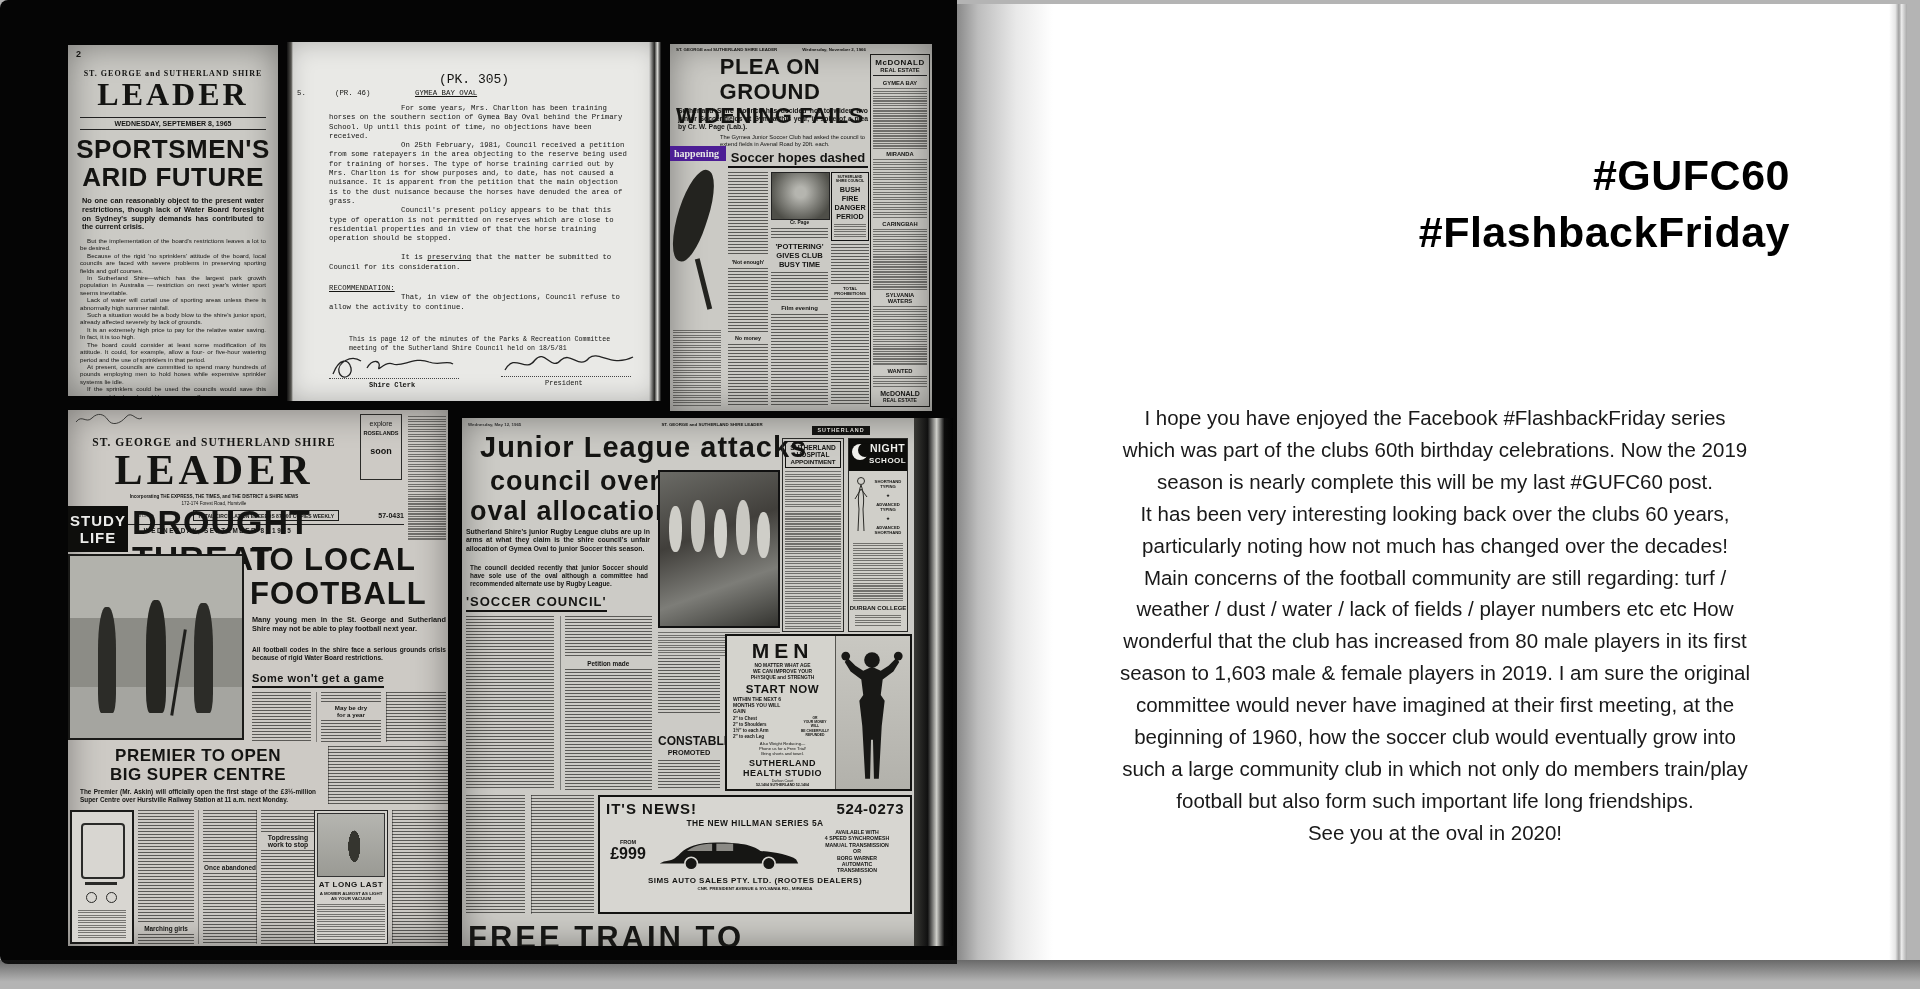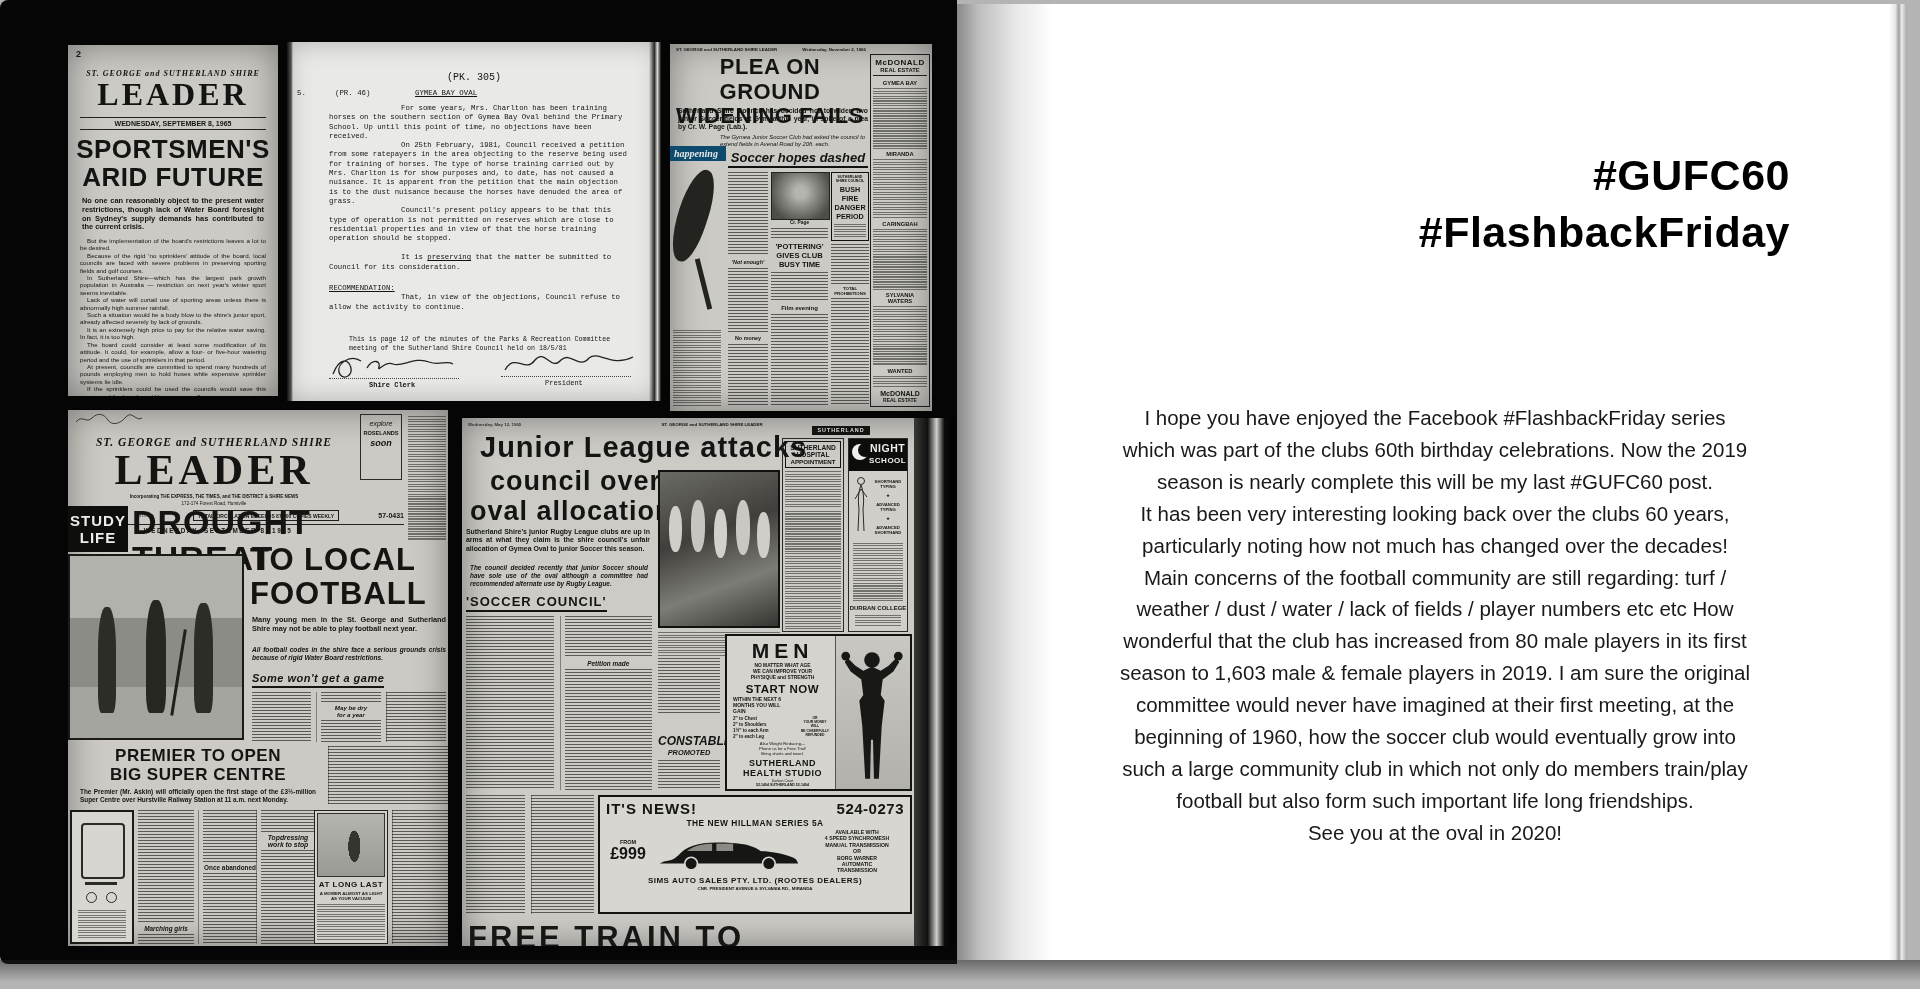--- a/index.html
+++ b/index.html
@@ -11,21 +11,21 @@
   .spine{position:absolute;left:0;top:0;width:96px;height:100%;background:linear-gradient(90deg,#898989 0,#bdbdbd 22%,#e9e9e9 62%,#fff 100%)}
   .pedge{position:absolute;right:0;top:0;width:18px;height:100%;background:linear-gradient(90deg,rgba(255,255,255,0) 0,#e7e7e7 35%,#9f9f9f 55%,#ececec 70%,#a8a8a8 100%)}
   .bshadow{position:absolute;left:0;top:960px;width:1920px;height:29px;background:linear-gradient(180deg,rgba(30,30,30,.5),rgba(30,30,30,0) 75%)}
   .gtitle{position:absolute;right:117px;top:143px;text-align:right;font-weight:bold;font-size:43px;line-height:57px;letter-spacing:.5px;color:#000}
   .gbody{position:absolute;left:93px;top:398px;width:770px;text-align:center;font-size:20.5px;line-height:31.9px;color:#191919}
   .clip{position:absolute;background:#cbcac5;color:#141412;box-shadow:inset 0 0 34px rgba(0,0,0,.4);overflow:hidden}
   .fx{background-image:repeating-linear-gradient(180deg,rgba(20,20,18,.62) 0 1px,rgba(0,0,0,0) 1px 3px)}
   .fx2{background-image:repeating-linear-gradient(180deg,rgba(20,20,18,.5) 0 1px,rgba(0,0,0,0) 1px 2.5px)}
   .serif{font-family:"Liberation Serif",serif}
   .mono{font-family:"Liberation Mono",monospace}
-  .b{font-weight:bold}.i{font-style:italic}.c{text-align:center}.j{text-align:justify}.u{text-decoration:underline}
+  .b{font-weight:bold}.i{}.c{text-align:center}.j{text-align:justify}.u{text-decoration:underline}
   .vr{border-left:1px solid rgba(15,15,15,.4)}
   .bx{border:1px solid #1c1c1a}
   .col{display:flex;flex-direction:column}
   p{margin:0}
   i.shape{display:block;font-style:normal}
 </style>
 </head>
 <body>
 
 <div id="stage">
@@ -51,21 +51,21 @@
         <p style="text-indent:7px">It is an extremely high price to pay for the relative water saving. In fact, it is too high.</p>
         <p style="text-indent:7px">The board could consider at least some modification of its attitude. It could, for example, allow a four- or five-hour watering period and the use of sprinklers in that period.</p>
         <p style="text-indent:7px">At present, councils are committed to spend many hundreds of pounds employing men to hold hoses while expensive sprinkler systems lie idle.</p>
         <p style="text-indent:7px">If the sprinklers could be used the councils would save this money and the board would be no worse off.</p>
       </div>
     </section>
 
     <section class="clip mono" style="left:287px;top:42px;width:374px;height:359px;background:#e9e9e6;box-shadow:inset 0 0 26px rgba(0,0,0,.25)">
       <div class="abs" style="left:0;top:0;bottom:0;width:6px;background:linear-gradient(90deg,#111,#55544f 70%,rgba(0,0,0,0))"></div>
       <div class="abs" style="right:0;top:0;bottom:0;width:12px;background:linear-gradient(270deg,#0c0c0c 0,#d8d8d4 30%,#2a2a28 55%,rgba(0,0,0,0))"></div>
-      <div class="abs c" style="left:0;right:0;top:30px;font-size:10px">(PK. 305)</div>
+      <div class="abs c" style="left:0;right:0;top:30px;font-size:13px">(PK. 305)</div>
       <div class="abs" style="left:10px;top:47px;font-size:7.4px">5.</div>
       <div class="abs" style="left:48px;top:47px;font-size:7.4px">(PR. 46)</div>
       <div class="abs u" style="left:128px;top:47px;font-size:7.4px">GYMEA BAY OVAL</div>
       <div class="abs" style="left:42px;right:32px;top:62px;font-size:7.3px;line-height:9.3px">
         <p style="text-indent:72px">For some years, Mrs. Charlton has been training horses on the southern section of Gymea Bay Oval behind the Primary School.  Up until this point of time, no objections have been received.</p>
         <p style="text-indent:72px">On 25th February, 1981, Council received a petition from some ratepayers in the area objecting to the reserve being used for training of horses.  The type of horse training carried out by Mrs. Charlton is for show purposes and, to date, has not caused a nuisance.  It is apparent from the petition that the main objection is to the dust nuisance because the horses have denuded the area of grass.</p>
         <p style="text-indent:72px">Council's present policy appears to be that this type of operation is not permitted on reserves which are close to residential properties and in view of that the horse training operation should be stopped.</p>
         <p style="text-indent:72px;margin-top:10px"><span>It is </span><span class="u">preserving</span><span> that the matter be submitted to Council for its consideration.</span></p>
         <p class="u" style="margin-top:12px">RECOMMENDATION:</p>
         <p style="text-indent:72px">That, in view of the objections, Council refuse to allow the activity to continue.</p>
@@ -90,21 +90,21 @@
       <div class="abs b" style="left:6px;right:66px;top:3px;font-size:4.4px;display:flex;justify-content:space-between">
         <span>ST. GEORGE and SUTHERLAND SHIRE LEADER</span>
         <span>Wednesday, November 2, 1966</span>
       </div>
       <div class="abs c b" style="left:0;top:11px;width:200px;font-size:22px;line-height:24.5px;letter-spacing:.5px">
         <div>PLEA ON GROUND</div>
         <div>WIDENING FAILS</div>
       </div>
       <div class="abs b j" style="left:8px;top:63px;width:190px;font-size:6.8px;line-height:8.2px">Sutherland Shire Council has decided not to widen two junior Soccer fields at Gymea this year, in spite of a plea by Cr. W. Page (Lab.).</div>
       <div class="abs i" style="left:50px;top:90px;width:146px;font-size:5.8px;line-height:7px">The Gymea Junior Soccer Club had asked the council to extend fields in Avenal Road by 20ft. each.</div>
-      <div class="abs serif i b" style="left:0;top:102px;width:56px;height:15px;background:#0c4a6e;color:#e8e8e6;font-size:10px;line-height:15px;padding-left:4px;box-sizing:border-box">happening</div>
+      <div class="abs serif i b" style="left:0;top:102px;width:56px;height:15px;background:#4c1d95;color:#e8e8e6;font-size:10px;line-height:15px;padding-left:4px;box-sizing:border-box">happening</div>
       <div class="abs" style="left:0;top:118px;width:54px;bottom:0">
         <i class="shape abs" style="left:8px;top:6px;width:30px;height:95px;background:#23231f;border-radius:50% 50% 45% 55%;transform:rotate(18deg)"></i>
         <i class="shape abs" style="left:31px;top:96px;width:5px;height:52px;background:#23231f;transform:rotate(-14deg)"></i>
         <i class="shape abs fx2" style="left:3px;right:3px;top:168px;bottom:4px"></i>
       </div>
       <div class="abs i b c" style="left:58px;top:106px;width:140px;font-size:13px;border-bottom:2px solid #111;padding-bottom:1px">Soccer hopes dashed</div>
       <div class="abs col" style="left:58px;top:128px;width:40px;bottom:6px">
         <div class="fx" style="height:84px"></div>
         <div class="b i c" style="font-size:5.4px;margin:3px 0">'Not enough'</div>
         <div class="fx" style="height:64px"></div>
@@ -168,21 +168,21 @@
         <span class="b" style="font-size:7px">57-0431</span>
         <span style="font-size:4.2px">(10 Lines)</span>
         <span class="bx b" style="font-size:5px;padding:1.5px 4px">TOTAL CIRCULATION EXCEEDS 87,000 COPIES WEEKLY</span>
         <span class="b" style="font-size:7px">57-0431</span>
       </div>
       <div class="abs" style="left:2px;width:334px;top:114px;border-top:1px solid #222"></div>
       <div class="abs b c" style="left:30px;width:240px;top:117px;font-size:6.4px;letter-spacing:1.5px">WEDNESDAY, SEPTEMBER 8, 1965</div>
       <div class="abs c" style="left:292px;top:4px;width:42px;height:66px;border:1px solid #2a2a28;padding-top:5px;box-sizing:border-box">
         <div class="i" style="font-size:7px">explore</div>
         <div class="b" style="font-size:5.6px;margin-top:3px">ROSELANDS</div>
-        <div class="i b" style="font-size:9px;margin-top:2px">soon</div>
+        <div class="i b" style="font-size:9px;margin-top:10px">soon</div>
       </div>
       <div class="abs fx2" style="left:340px;top:6px;width:38px;height:124px"></div>
       <div class="abs col c b" style="left:0;top:96px;width:60px;height:46px;background:#0e0e0c;color:#ececea;justify-content:center;font-size:15px;line-height:17px;letter-spacing:1px">
         <div>STUDY</div>
         <div>LIFE</div>
       </div>
       <div class="abs b" style="left:64px;top:94px;width:316px;font-size:34px;line-height:36px;letter-spacing:1px">DROUGHT THREAT</div>
       <div class="abs b" style="left:182px;top:132px;font-size:31px;letter-spacing:1px">TO LOCAL</div>
       <div class="abs b" style="left:182px;top:166px;font-size:31px;letter-spacing:1px">FOOTBALL</div>
       <div class="abs" style="left:0;top:144px;width:176px;height:186px;background:linear-gradient(180deg,#b2b2ac 0 34%,#8c8c86 34% 72%,#a5a5a0 72%);border:2px solid #1a1a18;box-sizing:border-box">

